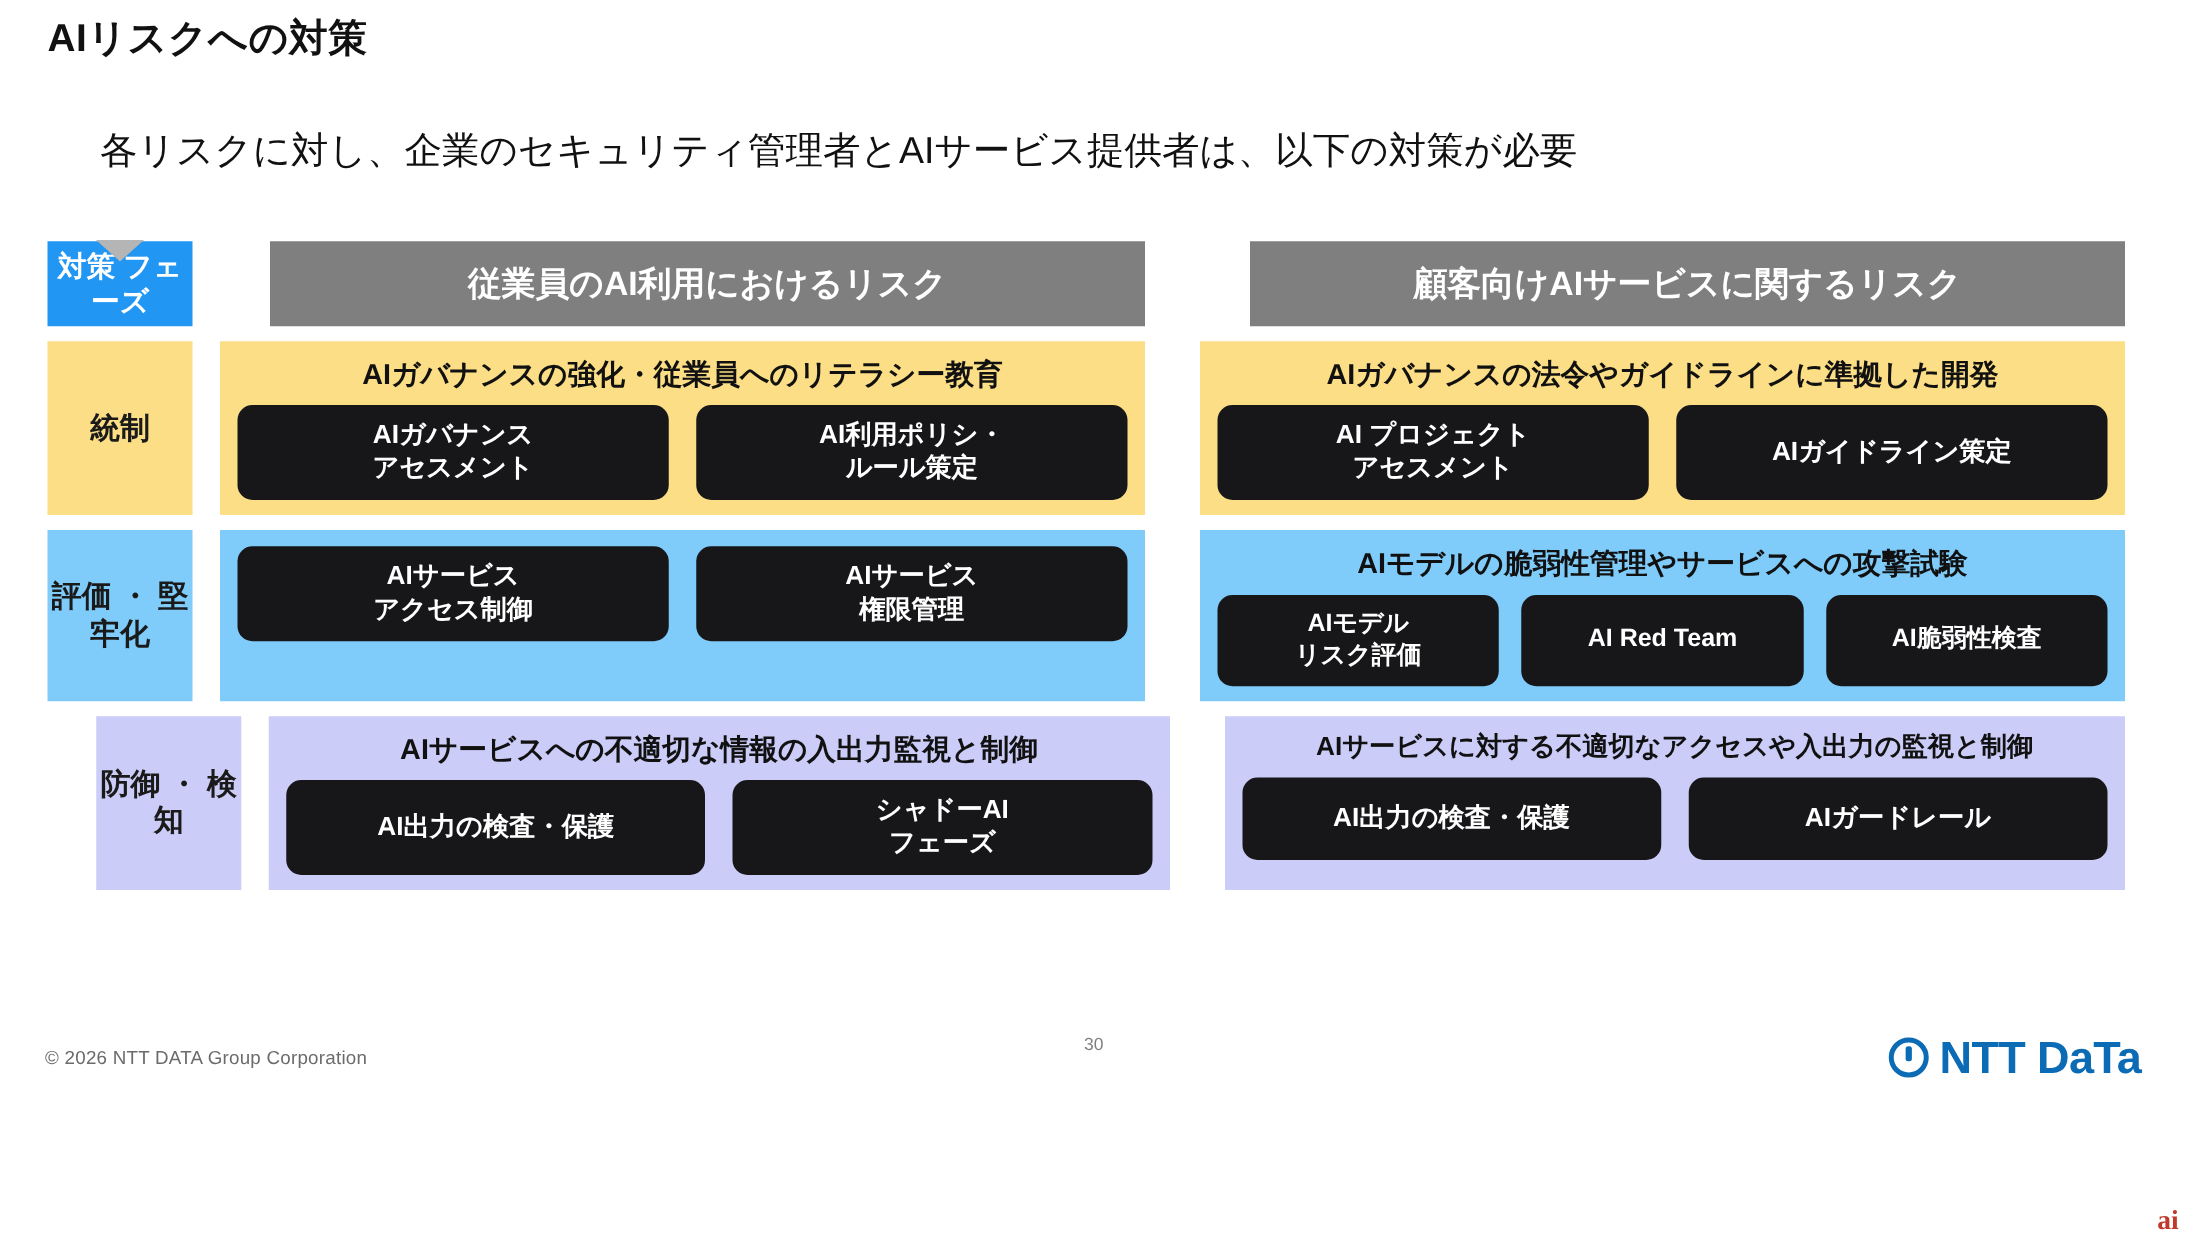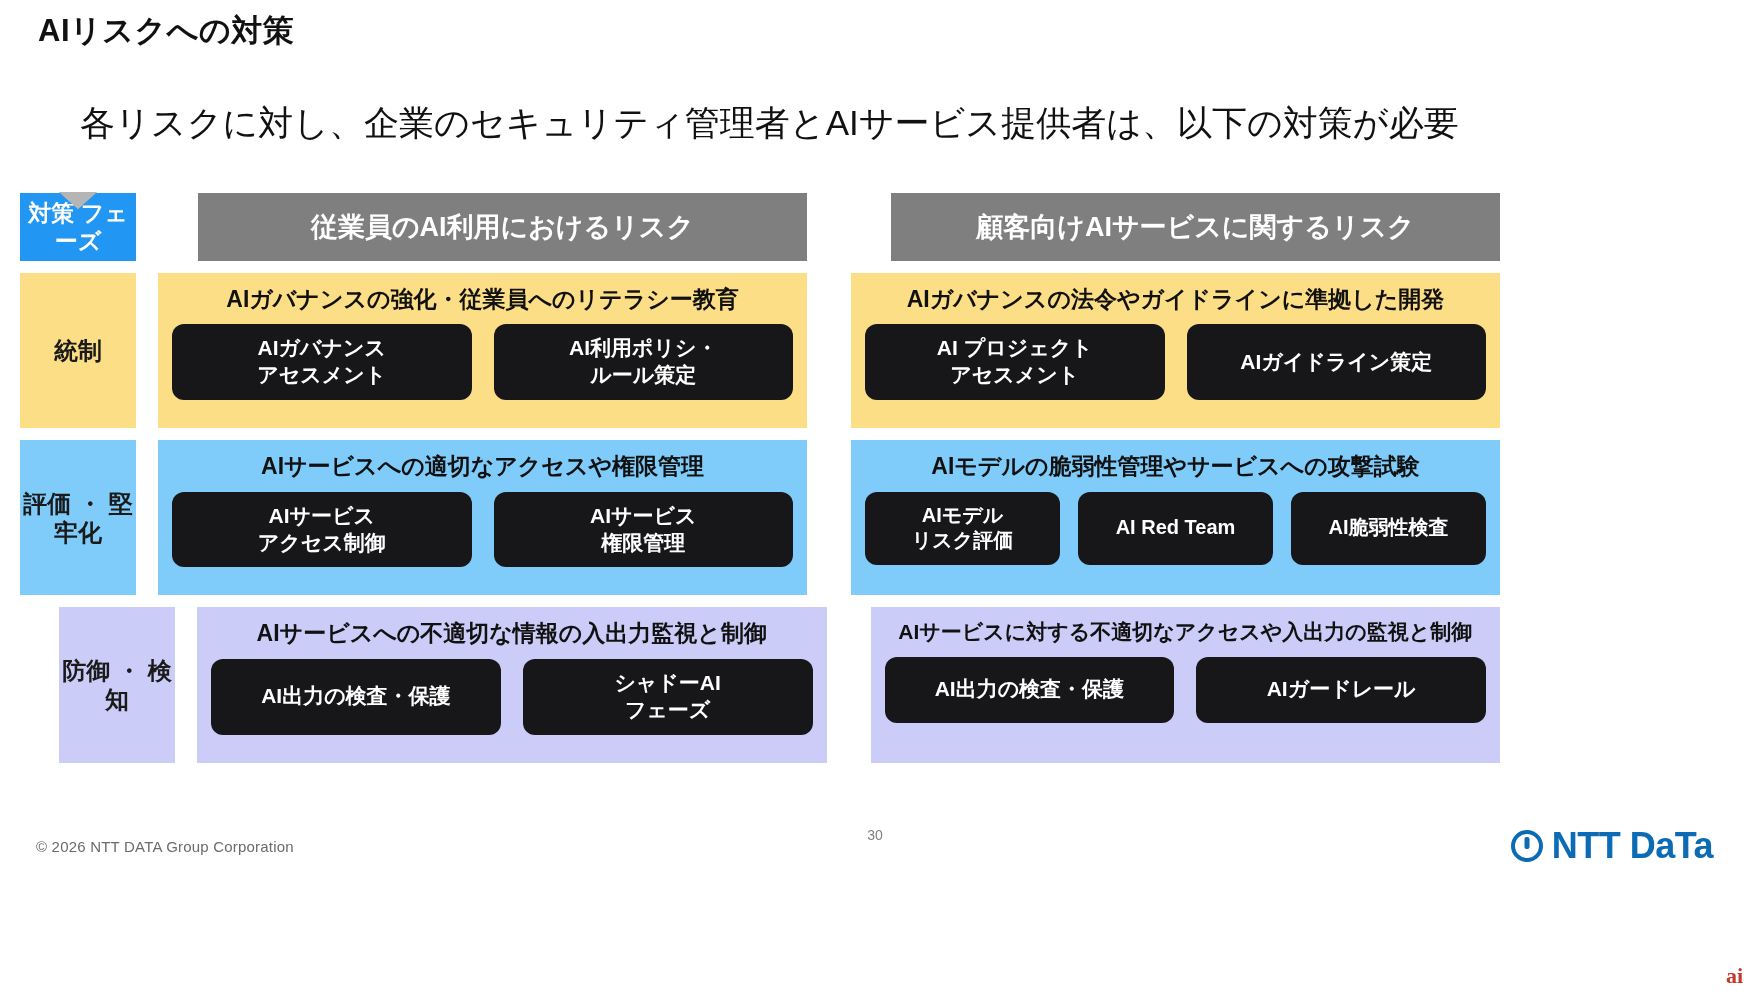--- a/index.html
+++ b/index.html
@@ -25,32 +25,32 @@
     font-weight: bold;
     letter-spacing: 0.5px;
     color: #111111;
     white-space: nowrap;
   }
 
   .slide-subtitle {
     position: absolute;
     left: 80px;
     top: 100px;
-    font-size: 35px;
+    font-size: 30px;
     font-weight: normal;
     color: #111111;
     white-space: nowrap;
   }
 
   
   .matrix {
     position: absolute;
-    left: 20px;
+    left: 38px;
     top: 193px;
-    width: 1480px;
+    width: 1662px;
   }
 
   .grid-row {
     display: flex;
     align-items: stretch;
     position: relative;
   }
 
   .row-gap { height: 12px; }
 
@@ -95,21 +95,21 @@
     flex: 1 1 0;
     box-sizing: border-box;
     text-align: center;
     margin-left: 40px;
   }
 
   
   .panel {
     flex: 1 1 0;
     box-sizing: border-box;
-    padding: 13px 14px 28px 14px;
+    padding: 13px 14px 12px 14px;
     display: flex;
     flex-direction: column;
     align-items: center;
   }
   .panel-control { background: #FBDE85; }
   .panel-assess  { background: #7FCCFA; }
   .panel-defend  { background: #CBCCF7; }
 
   .panel-heading {
     font-size: 23px;
@@ -272,21 +272,20 @@
   <div class="row-gap">
     <div class="phase-arrow arrow-1"></div>
   </div>
 
   <div class="grid-row">
     <div class="phase-cell phase-assess">評価
 ・
 堅牢化</div>
     <div class="col-spacer"></div>
     <div class="panel panel-assess">
-      <div class="panel-heading">AIサービスへの適切なアクセスや権限管理</div>
       <div class="chip-row">
         <div class="chip chip-grow">AIサービス
 アクセス制御</div>
         <div class="chip chip-grow">AIサービス
 権限管理</div>
       </div>
     </div>
     <div class="mid-spacer"></div>
     <div class="panel panel-assess">
       <div class="panel-heading">AIモデルの脆弱性管理やサービスへの攻撃試験</div>

